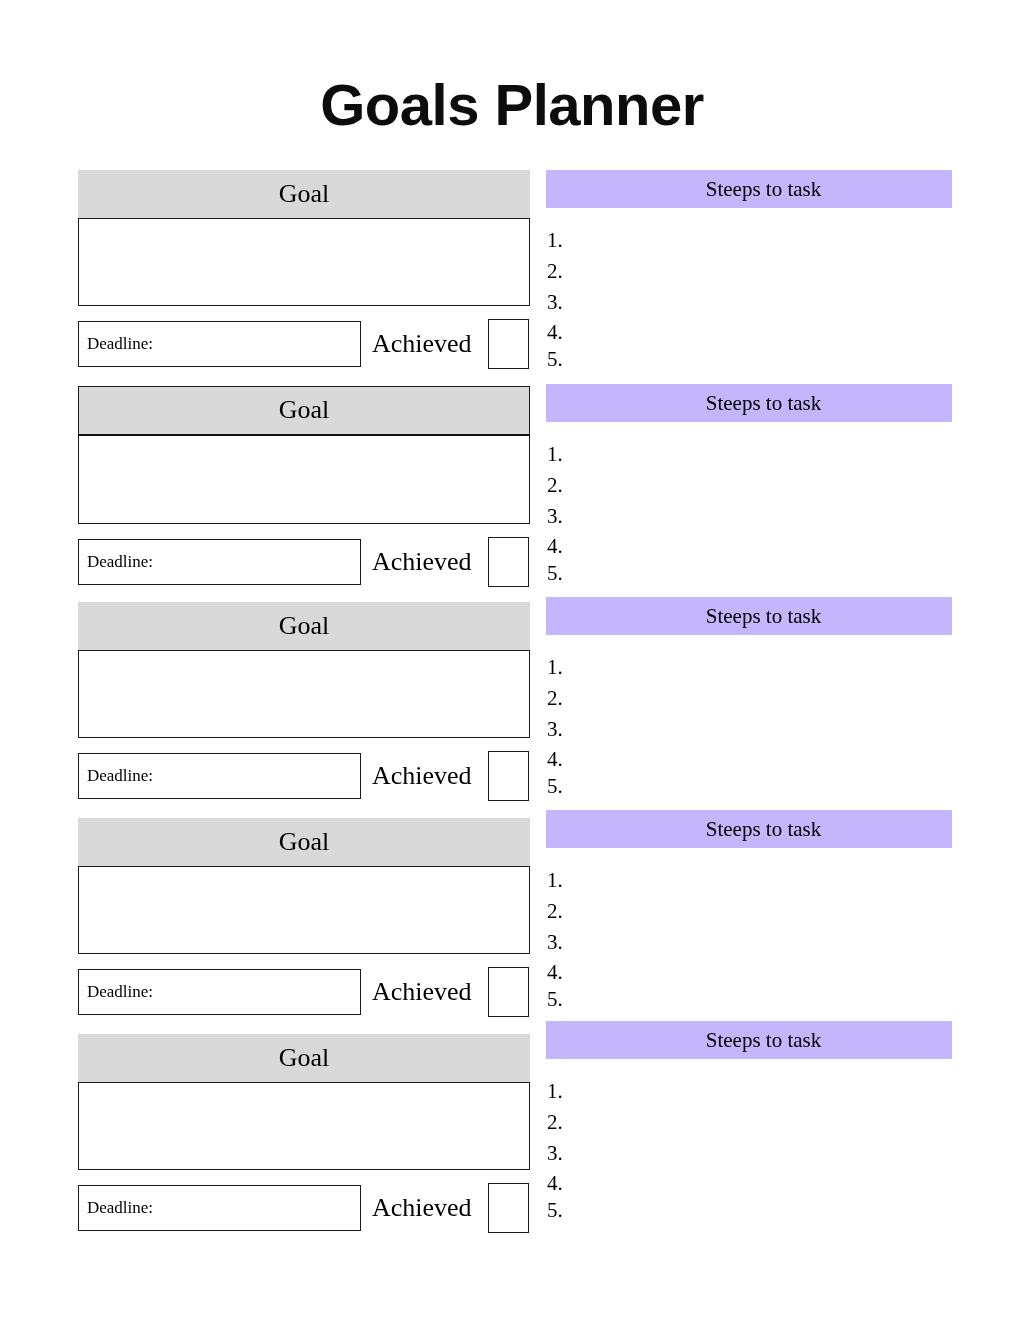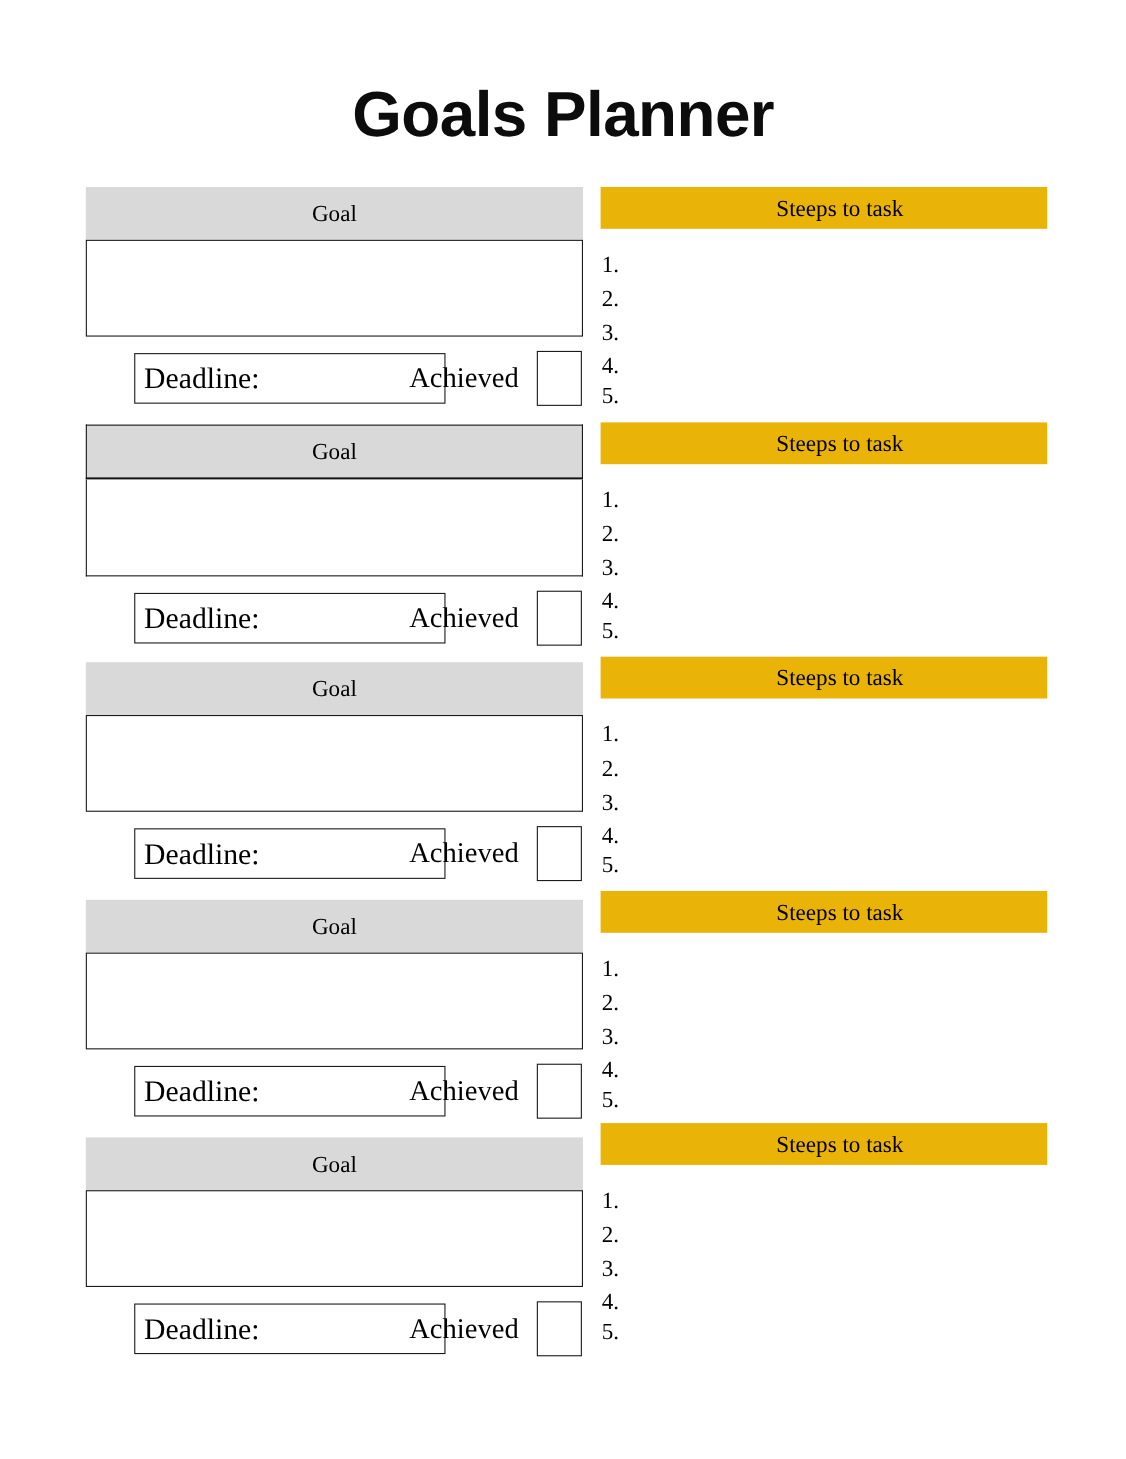--- a/index.html
+++ b/index.html
@@ -39,21 +39,21 @@
     position: absolute;
     left: 78px;
     width: 452px;
   }
 
   .goal-header {
     box-sizing: border-box;
     height: 48px;
     background: #d9d9d9;
     text-align: center;
-    font-size: 21px;
+    font-size: 26px;
     line-height: 48px;
   }
 
   
   .goal-block.bordered .goal-header {
     border: 1.6px solid #1a1a1a;
     border-bottom: 2.5px solid #111111;
     height: 50px;
     line-height: 46px;
   }
@@ -78,25 +78,24 @@
 
   .deadline-box {
     box-sizing: border-box;
     position: absolute;
     left: 0;
     top: 0;
     width: 283px;
     height: 46px;
     border: 1.6px solid #1a1a1a;
     background: #ffffff;
-    font-size: 27px;
+    font-size: 17px;
     line-height: 44px;
     padding-left: 8px;
     white-space: nowrap;
-    margin-left: 44px;
   }
 
   .achieved-label {
     position: absolute;
     left: 294px;
     top: 0;
     height: 46px;
     font-size: 26px;
     line-height: 46px;
     white-space: nowrap;
@@ -116,21 +115,21 @@
   
   .steps-block {
     position: absolute;
     left: 546px;
     width: 406px;
   }
 
   .steps-header {
     box-sizing: border-box;
     height: 38px;
-    background: #eab308;
+    background: #c4b5fd;
     text-align: center;
     font-size: 21px;
     line-height: 38px;
     padding-left: 29px;
   }
 
   .steps-list {
     position: relative;
     margin: 0;
     padding: 0;

